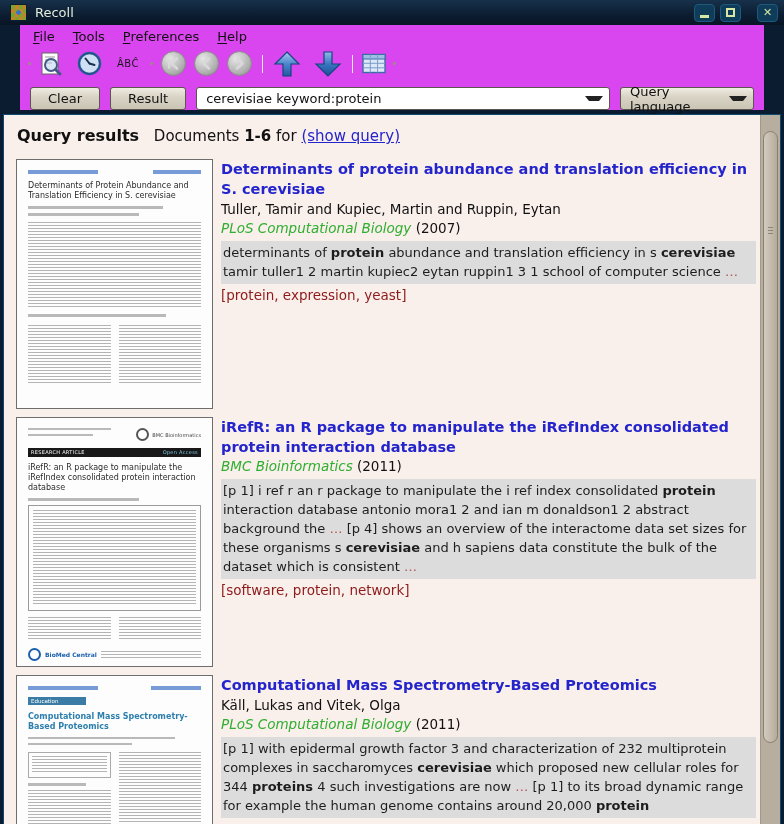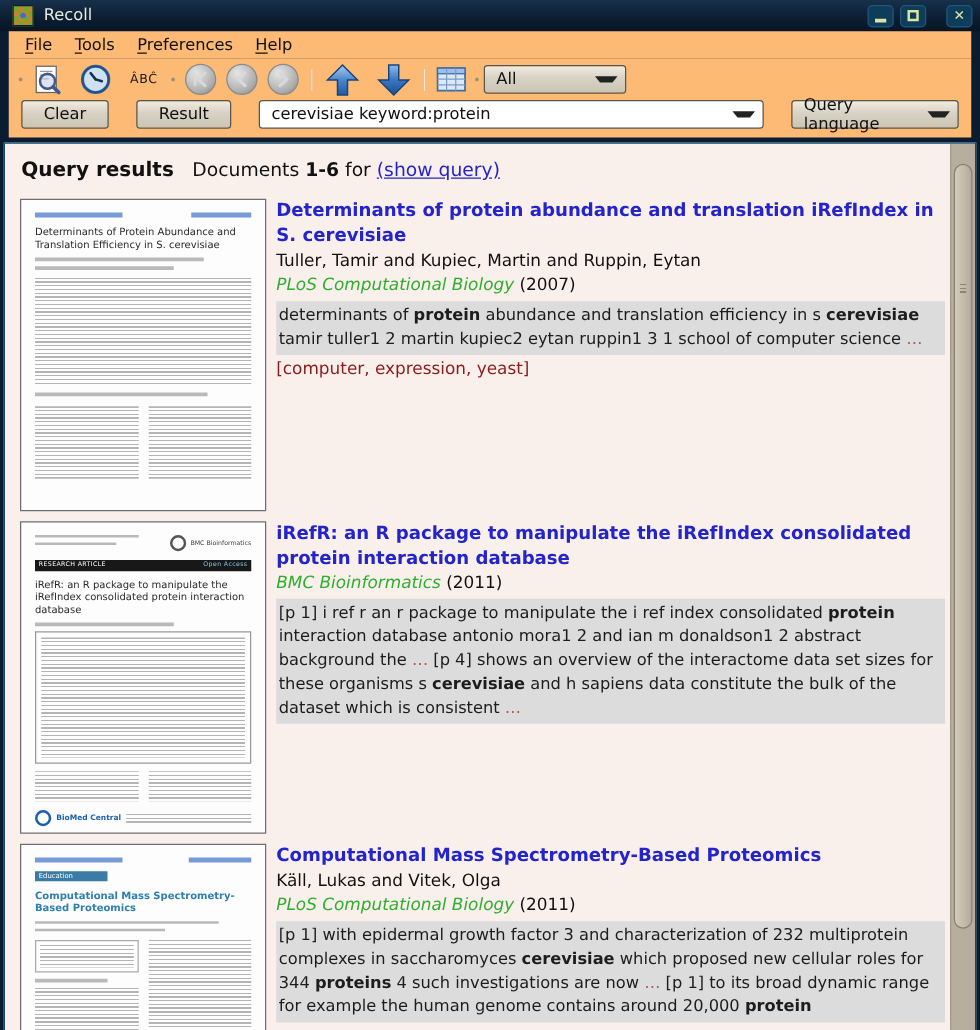--- a/index.html
+++ b/index.html
@@ -19,32 +19,32 @@
   .win-title{color:#e4ecdc;font-size:13px}
   .winbtns{margin-left:auto;display:flex;align-items:center}
   .winbtn{width:21px;height:18px;background:#0e3c59;border:1px solid #1d5a7e;border-radius:4px;
     display:flex;align-items:center;justify-content:center;margin-left:5px;cursor:default}
   .winbtn.close{margin-left:16px}
   .glyph-min{width:9px;height:3px;background:#d8e8a4;margin-top:7px}
   .glyph-max{width:9px;height:9px;border:2px solid #d8e8a4}
   .glyph-x{color:#d8e8a4;font-size:11px;font-weight:bold;line-height:1}
 
   
-  .menubar,.toolbar,.searchrow,.statusbar{background:#fdba74;margin:0 7px}
+  .menubar,.toolbar,.searchrow,.statusbar{background:#d946ef;margin:0 20px}
   .menubar{height:22px;display:flex;align-items:center;padding-left:4px}
   .menu-item{font-size:13px;color:#111;padding:2px 9px;cursor:default}
   .menu-item u{text-underline-offset:2px}
 
   .toolbar{height:33px;display:flex;align-items:center;padding-left:4px}
   .sep-dot{width:3px;height:3px;border-radius:50%;background:#97907f;margin:0 4px}
   .sep-line{width:1px;height:18px;background:#a59d8c;border-right:1px solid #eee9de;margin:0 6px}
   .tbtn{display:flex;align-items:center;justify-content:center;margin:0 3px;cursor:default}
   .abc-label{font-size:10px;font-weight:normal;color:#1a1a1a;letter-spacing:.5px;margin:0 4px}
 
-  .searchrow{height:30px;display:flex;align-items:flex-start;padding:0 10px;gap:22px}
+  .searchrow{height:30px;display:flex;align-items:flex-end;padding:0 10px;gap:10px}
   .btn{height:23px;padding:0 17px;font-size:13px;color:#111;border:1px solid #5c564c;border-radius:3px;
     background:linear-gradient(180deg,#f0ece2,#d8d2c4 45%,#cbc5b6);cursor:default;font-family:inherit}
   .combo{height:23px;border:1px solid #5c564c;border-radius:3px;display:flex;align-items:center;
     background:linear-gradient(180deg,#f0ece2,#d8d2c4 45%,#cbc5b6);padding:0 6px 0 9px;font-size:13px;color:#111;cursor:default}
   .combo .arrow{margin-left:auto;padding-left:10px;width:0;height:0;border-left:4px solid transparent;border-right:4px solid transparent;border-top:5px solid #222}
   .combo.white{background:#fff;flex:1}
 
   
   .results{margin:4px 3px;height:776px;background:#f9efeb;border:1px solid #0c4a6e;position:relative;overflow:hidden}
   .results-inner{position:absolute;left:0;top:0;right:20px;bottom:0;overflow:hidden}
@@ -226,24 +226,20 @@
         <rect x="1" y="1.5" width="22" height="4.5" fill="#9fc0e6" stroke="#3a6ca8" stroke-width="1"></rect>
         <line x1="8.3" y1="1.5" x2="8.3" y2="19.5" stroke="#7a9cc8" stroke-width="1"></line>
         <line x1="15.6" y1="1.5" x2="15.6" y2="19.5" stroke="#7a9cc8" stroke-width="1"></line>
         <line x1="1" y1="10.3" x2="23" y2="10.3" stroke="#7a9cc8" stroke-width="1"></line>
         <line x1="1" y1="14.8" x2="23" y2="14.8" stroke="#7a9cc8" stroke-width="1"></line>
       </svg>
     </div>
 
     <div class="sep-dot"></div>
 
-    <div class="combo" style="width:114px">
-      <span>All</span>
-      <span class="arrow"></span>
-    </div>
   </div>
 
   <div class="searchrow">
     <button class="btn">Clear</button>
     <button class="btn">Result</button>
     <div class="combo white">
       <span>cerevisiae keyword:protein</span>
       <span class="arrow"></span>
     </div>
     <div class="combo" style="width:134px">
@@ -273,28 +269,28 @@
           <div class="p-line" style="width:78%"></div>
           <div class="p-line" style="width:64%"></div>
           <div class="p-block" style="height:86px;margin:6px 0"></div>
           <div class="p-line w80"></div>
           <div class="p-cols" style="margin-top:8px">
             <div class="col p-block" style="height:58px"></div>
             <div class="col p-block" style="height:58px"></div>
           </div>
         </div>
         <div class="rtext">
-          <div class="rtitle"><span>Determinants of protein abundance and translation iRefIndex in </span><span class="i">S. cerevisiae</span></div>
+          <div class="rtitle"><span>Determinants of protein abundance and translation efficiency in </span><span class="i">S. cerevisiae</span></div>
           <div class="rauthors">Tuller, Tamir and Kupiec, Martin and Ruppin, Eytan</div>
           <div class="rmeta">
             <span class="journal">PLoS Computational Biology</span>
             <span>(2007)</span>
           </div>
           <div class="rabstract"><span>determinants of </span><span class="b">protein</span><span> abundance and translation efficiency in s </span><span class="b">cerevisiae</span><span> tamir tuller1 2 martin kupiec2 eytan ruppin1 3 1 school of computer science </span><span class="red"> …</span></div>
-          <div class="rkeywords">[computer, expression, yeast]</div>
+          <div class="rkeywords">[protein, expression, yeast]</div>
         </div>
       </div>
 
       <div class="entry">
         <div class="thumb">
           <div class="p-head">
             <div style="flex:1;margin-right:16px">
               <div class="p-line" style="width:90%;height:2px"></div>
               <div class="p-line" style="width:70%;height:2px"></div>
             </div>
@@ -322,20 +318,21 @@
             <div class="p-block" style="height:8px;flex:1"></div>
           </div>
         </div>
         <div class="rtext">
           <div class="rtitle"><span>iRefR: an R package to manipulate the iRefIndex consolidated protein interaction database</span></div>
           <div class="rmeta">
             <span class="journal">BMC Bioinformatics</span>
             <span>(2011)</span>
           </div>
           <div class="rabstract"><span>[p 1] i ref r an r package to manipulate the i ref index consolidated </span><span class="b">protein</span><span> interaction database antonio mora1 2 and ian m donaldson1 2 abstract background the </span><span class="red"> … </span><span> [p 4] shows an overview of the interactome data set sizes for these organisms s </span><span class="b">cerevisiae</span><span> and h sapiens data constitute the bulk of the dataset which is consistent </span><span class="red"> …</span></div>
+          <div class="rkeywords">[software, protein, network]</div>
         </div>
       </div>
 
       <div class="entry">
         <div class="thumb">
           <div class="p-head">
               <div class="bl w70"></div>
               <div class="bl w50"></div>
             </div>
           <div class="edu-bar">Education</div>

